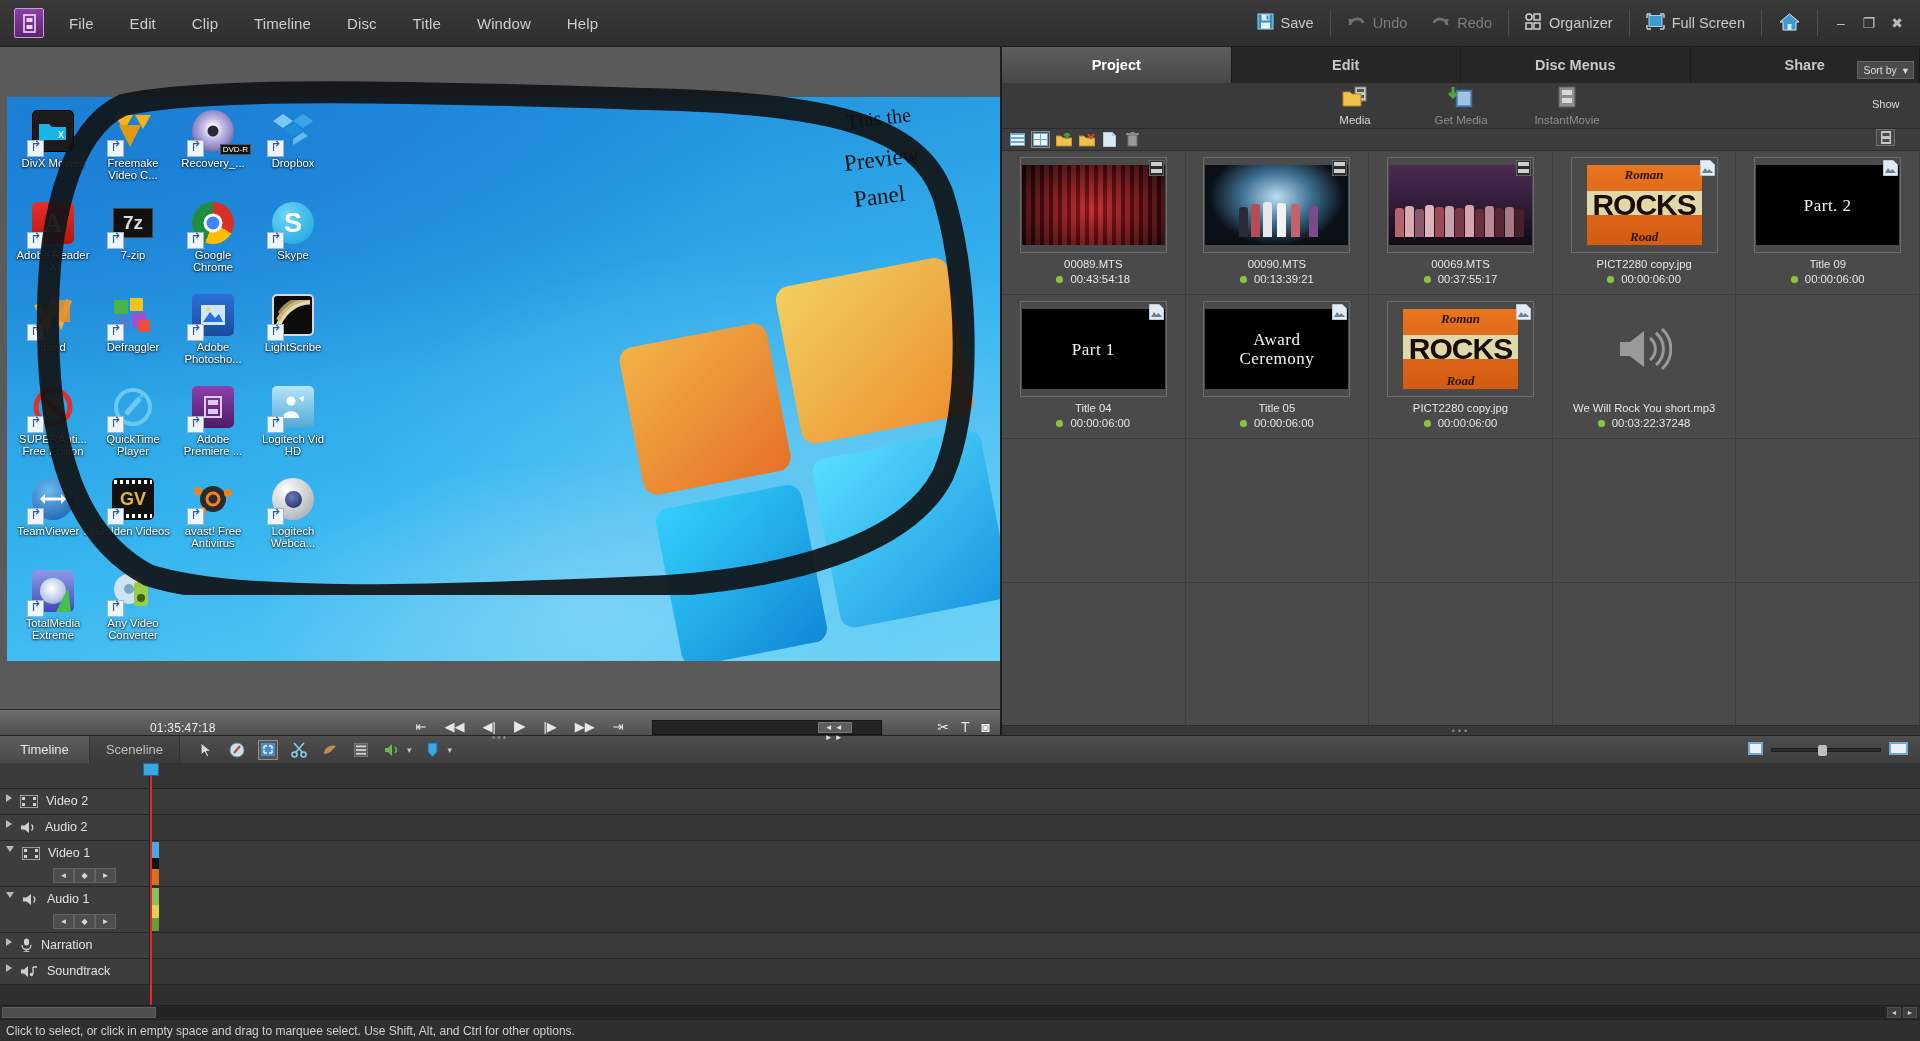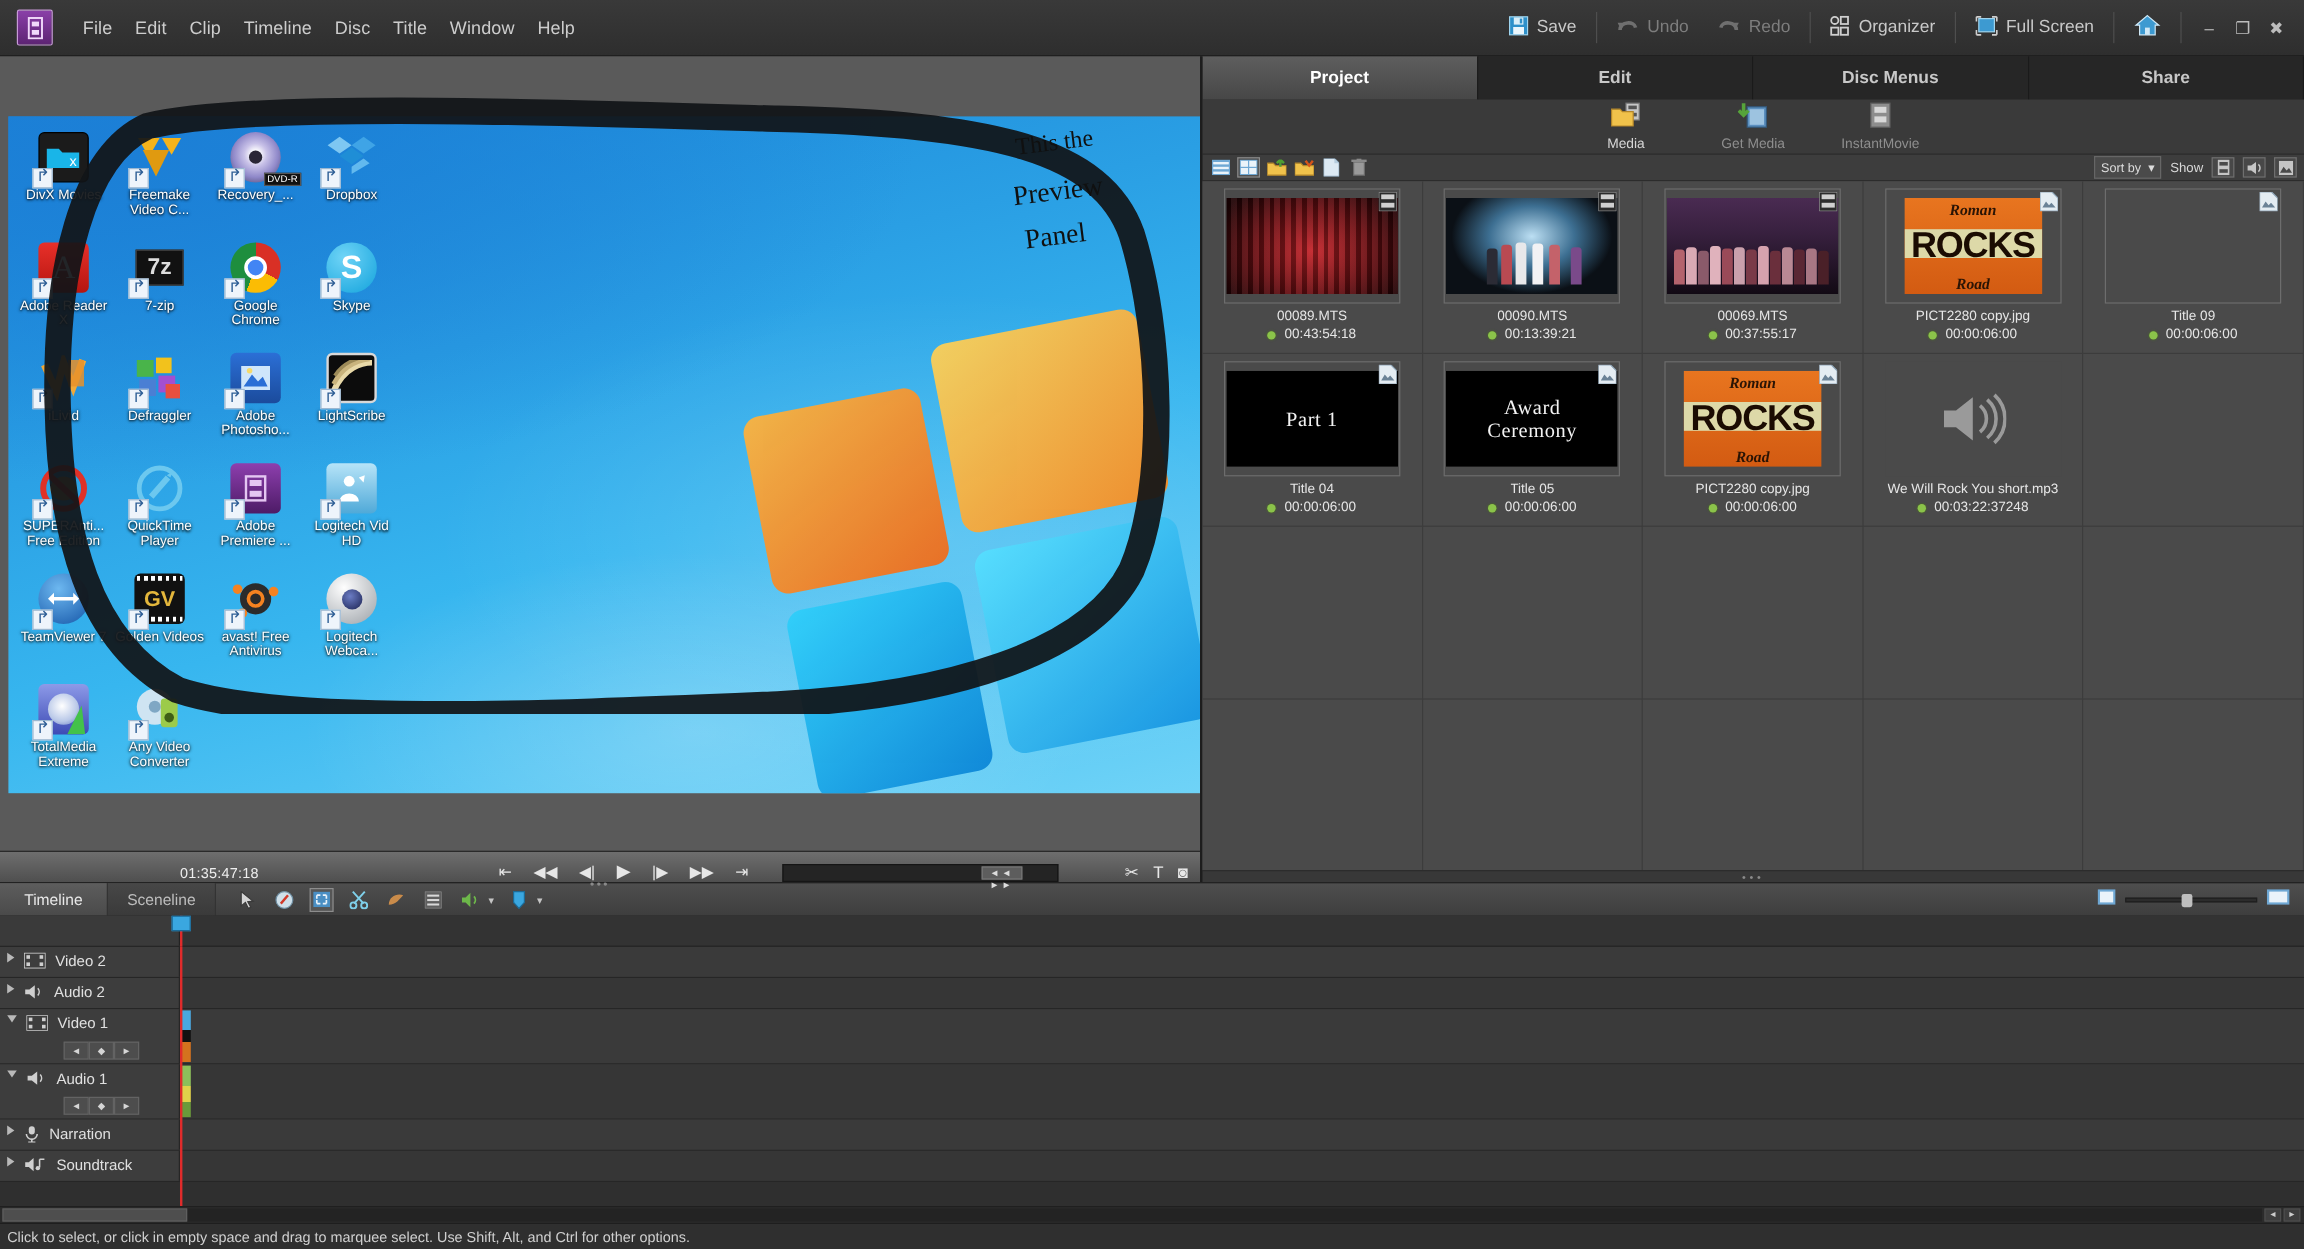--- a/index.html
+++ b/index.html
@@ -19,21 +19,21 @@
     display: flex; align-items: center; border-bottom: 1px solid #1d1d1d;
     flex: 0 0 47px;
   }
   .applogo {
     width: 30px; height: 30px; margin-left: 14px; margin-right: 16px;
     background: linear-gradient(#8a3fa8,#5d2473);
     border: 1px solid #c79ad8; border-radius: 2px;
     display: flex; align-items: center; justify-content: center;
   }
   .applogo svg { display: block; }
-  .menuitems { display: flex; align-items: flex-start; gap: 1px; }
+  .menuitems { display: flex; align-items: flex-start; gap: 18px; }
   .menu {
     font-size: 15px; color: #cdcdcd; padding: 4px 9px; cursor: default;
     letter-spacing: .1px;
   }
   .topright { margin-left: auto; display: flex; align-items: center; padding-right: 10px; gap: 0; }
   .tbtn { display: flex; align-items: center; gap: 7px; padding: 5px 12px; font-size: 14.5px; color: #c9c9c9; cursor: default; }
   .tbtn.dim { color: #7d7d7d; }
   .tsep { width: 1px; height: 26px; background: #4e4e4e; margin: 0 4px; }
   .wctl { display: flex; align-items: center; gap: 2px; padding-left: 6px; }
   .wbtn { width: 26px; height: 24px; display: flex; align-items: center; justify-content: center; font-size: 14px; color: #bcbcbc; cursor: default; }
@@ -108,21 +108,21 @@
   }
   .tab.active { background: linear-gradient(#5e5e5e,#474747); color: #fff; }
   .subbar { height: 46px; flex: 0 0 46px; background: #3a3a3a; display: flex; align-items: center; justify-content: center; gap: 18px; border-bottom: 1px solid #2a2a2a; }
   .sbitem { display: flex; flex-direction: column; align-items: center; gap: 2px; cursor: default; width: 88px; }
   .sbitem .lab { font-size: 11.5px; color: #d6d6d6; }
   .sbitem.dim .lab { color: #8e8e8e; }
 
   .mediabar { height: 22px; flex: 0 0 22px; background: #3d3d3d; display: flex; align-items: center; padding: 0 6px; gap: 4px; border-bottom: 1px solid #2c2c2c; }
   .mb-ico { width: 19px; height: 17px; display: flex; align-items: center; justify-content: center; cursor: default; }
   .mb-ico.sel { border: 1px solid #8b8b8b; background: #4d4d4d; }
-  .mb-right { margin-left: auto; display: flex; align-items: center; gap: 7px; }
+  .mb-right { margin-left: auto; display: flex; align-items: center; gap: 19px; flex-direction: column; }
   .sortby { display: flex; align-items: center; gap: 6px; font-size: 10.5px; color: #dcdcdc; background: #4a4a4a; border: 1px solid #666; padding: 2px 5px; cursor: default; }
   .showlbl { font-size: 11px; color: #d8d8d8; }
   .filt { width: 19px; height: 17px; border: 1px solid #6f6f6f; background: #484848; display: flex; align-items: center; justify-content: center; cursor: default; }
 
   .mediagrid { flex: 1; display: grid; grid-template-columns: repeat(5, 1fr); grid-auto-rows: 144px; background: #4a4a4a; position: relative; overflow: hidden; }
   .cell { border-right: 1px solid #3c3c3c; border-bottom: 1px solid #3c3c3c; display: flex; flex-direction: column; align-items: center; padding-top: 6px; cursor: default; }
   .thumbwrap { width: 147px; height: 96px; border: 1px solid #6d6d6d; position: relative; display: flex; align-items: center; justify-content: center; background: #4a4a4a; }
   .thumb { width: 143px; height: 80px; position: relative; overflow: hidden; }
   .badge { position: absolute; right: 2px; top: 2px; width: 15px; height: 16px; z-index: 3; }
   .cname { font-size: 11.3px; color: #e6e6e6; margin-top: 5px; text-align: center; max-width: 170px; overflow: hidden; white-space: nowrap; }
@@ -834,20 +834,25 @@
           </div>
           <div class="cname">PICT2280 copy.jpg</div>
           <div class="cdur">
               <span class="dot"></span>
               <span>00:00:06:00</span>
             </div>
         </div>
 
         <div class="cell">
           <div class="thumbwrap">
+            <div class="thumb">
+                <div class="tb-black">
+                  <span class="tb-title">Part. 2</span>
+                </div>
+              </div>
             <span class="badge">
               <svg width="15" height="16" viewBox="0 0 15 16">
                   <path d="M0 0 h10 l5 5 v11 H0 Z" fill="#e4ecf2" stroke="#8fa6b8"></path>
                   <path d="M2 13 L5 8 L7.5 11 L9.5 9 L13 13 Z" fill="#6b8296"></path>
                 </svg>
             </span>
           </div>
           <div class="cname">Title 09</div>
           <div class="cdur">
               <span class="dot"></span>

